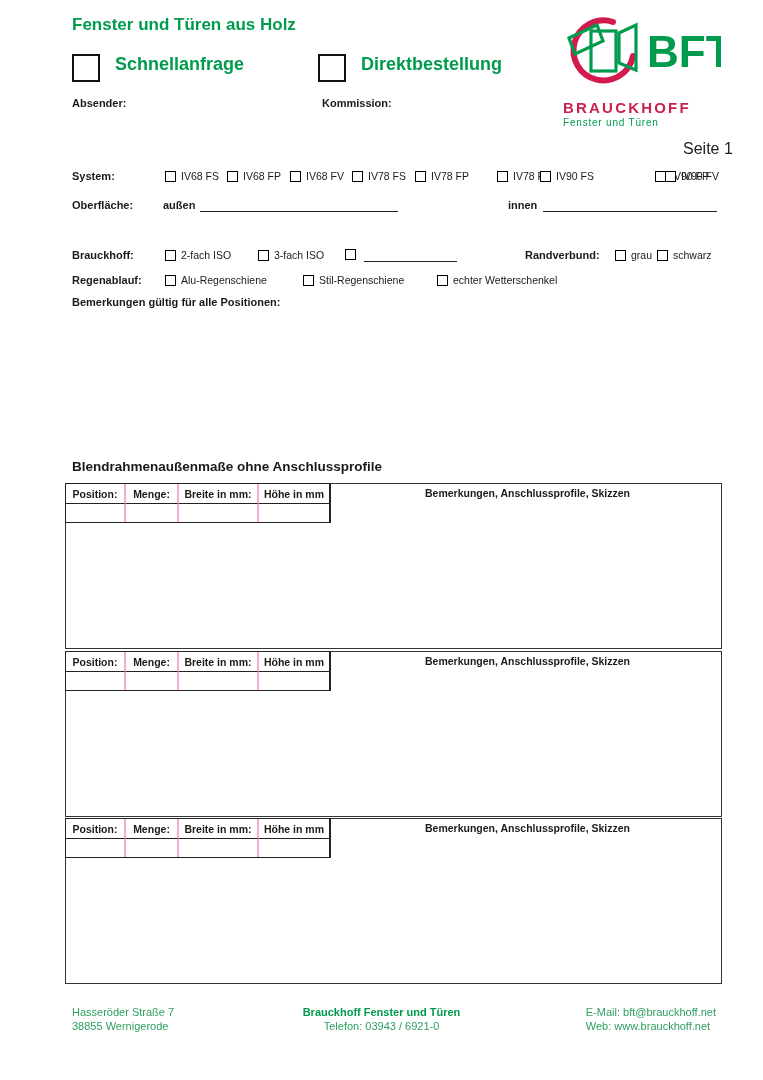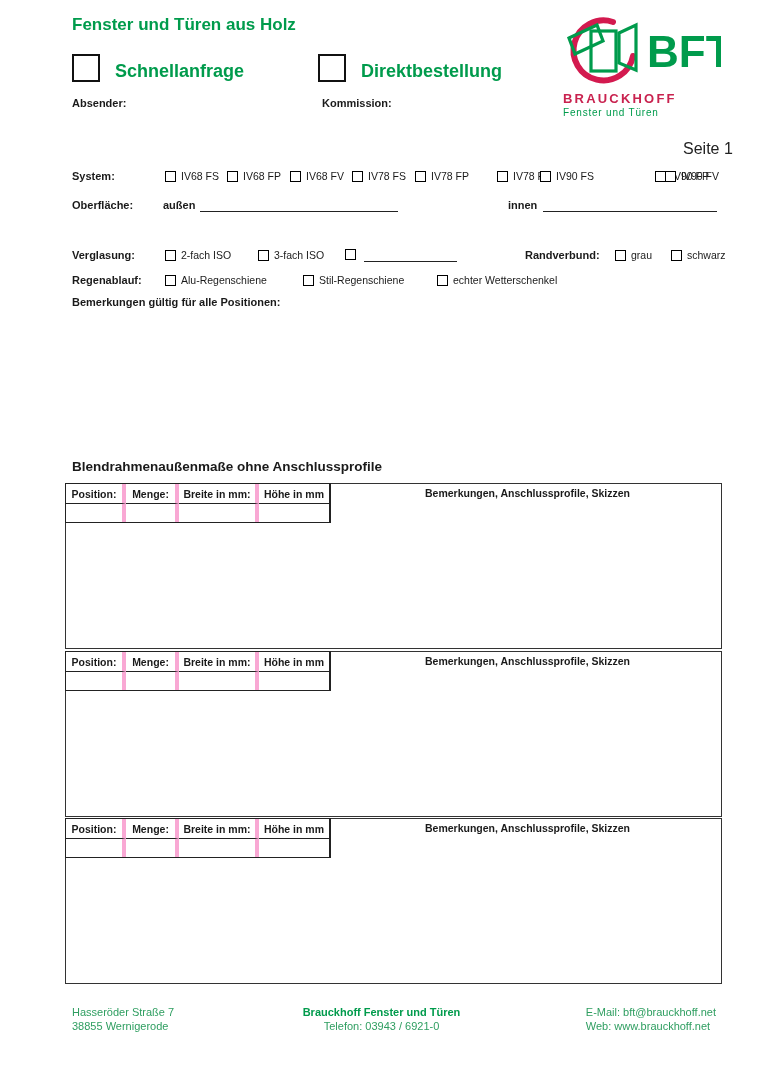--- a/index.html
+++ b/index.html
@@ -17,49 +17,49 @@
     background:#ffffff;
     font-family:"Liberation Sans", sans-serif;
     color:var(--ink);
     overflow:hidden;
   }
   
   .doc-title{
     position:absolute;left:72px;top:15px;
     font-size:17px;font-weight:bold;color:var(--green);
   }
-  .bigopt{position:absolute;top:54px;display:flex;align-items:flex-end;gap:15px;}
+  .bigopt{position:absolute;top:54px;display:flex;align-items:flex-start;gap:15px;}
   .bigopt .bigcb{width:24px;height:24px;border:2.5px solid #111;background:#fff;flex:none;}
   .bigopt .biglabel{font-size:18px;font-weight:bold;color:var(--green);}
   .small-bold{position:absolute;font-size:11px;font-weight:bold;}
   
   .logo{position:absolute;left:563px;top:12px;width:158px;}
   .logo svg{display:block;}
   .brand-name{
-    color:var(--red);font-weight:bold;font-size:13px;letter-spacing:2.2px;
-    margin-top:1px;white-space:nowrap;
+    color:var(--red);font-weight:bold;font-size:15px;letter-spacing:2.2px;
+    margin-top:9px;white-space:nowrap;
   }
   .brand-tagline{
     color:var(--green);font-size:10px;letter-spacing:0.8px;margin-top:1px;white-space:nowrap;
   }
   .seite{position:absolute;left:683px;top:140px;font-size:16px;color:#222;}
   
   .row{position:absolute;left:0;width:616px;height:16px;}
   .rowlabel{position:absolute;left:72px;top:0;font-size:11px;font-weight:bold;white-space:pre;}
   .opt{position:absolute;top:0;display:flex;align-items:center;gap:5px;font-size:10.5px;white-space:nowrap;}
   .cb{width:9px;height:9px;border:1.7px solid #000;background:#fff;flex:none;}
   .blank{position:absolute;top:-1px;height:13px;border-bottom:1.2px solid #222;}
   .inline-bold{position:absolute;top:0;font-size:11px;font-weight:bold;white-space:nowrap;}
   
   .section-title{position:absolute;left:72px;top:459px;font-size:13.5px;font-weight:bold;}
   .posblock{position:absolute;left:65px;width:655px;height:164px;border:1px solid #333;background:#fff;}
   .postable{position:absolute;left:-1px;top:-1px;border:1.5px solid #222;background:#fff;}
   .pt-row{display:grid;grid-template-columns:60px 53px 80px 71px;}
   .pt-cell{
-    border-right:4px solid #f9a8d4;
+    border-right:2px solid #f9a8d4;
     display:flex;align-items:center;justify-content:center;
   }
   .pt-cell:last-child{border-right:1.0px solid #222;}
   .pt-head .pt-cell{height:19px;font-size:10.5px;font-weight:bold;border-bottom:1px solid #222;}
   .pt-data .pt-cell{height:18px;}
   .notes-head{
     position:absolute;left:270px;right:2px;top:3px;
     text-align:center;font-size:10.5px;font-weight:bold;
   }
   .bem-area{position:absolute;left:65px;top:315px;width:655px;height:140px;}
@@ -146,39 +146,39 @@
   <div class="row" style="top:199px;">
     <span class="rowlabel">Oberfläche:</span>
     <span class="inline-bold" style="left:163px;">außen</span>
     <span class="blank" style="left:200px;width:198px;"></span>
     <span class="inline-bold" style="left:508px;">innen</span>
     <span class="blank" style="left:543px;width:174px;"></span>
   </div>
 
 
   <div class="row" style="top:249px;">
-    <span class="rowlabel">Verglasung:</span>
+    <span class="rowlabel">Brauckhoff:</span>
     <span class="opt" style="left:165px;">
         <span class="cb"></span>
         <span>2-fach ISO</span>
       </span>
     <span class="opt" style="left:258px;">
         <span class="cb"></span>
         <span>3-fach ISO</span>
       </span>
     <span class="opt" style="left:345px;">
         <span class="cb"></span>
       </span>
     <span class="blank" style="left:364px;width:93px;"></span>
     <span class="inline-bold" style="left:525px;">Randverbund:</span>
     <span class="opt" style="left:615px;">
         <span class="cb"></span>
         <span>grau</span>
       </span>
-    <span class="opt" style="left:671px;">
+    <span class="opt" style="left:657px;">
         <span class="cb"></span>
         <span>schwarz</span>
       </span>
   </div>
 
   <div class="row" style="top:296px;">
     <span class="rowlabel">Bemerkungen gültig für alle Positionen:</span>
   </div>
 
   <div class="row" style="top:274px;">

